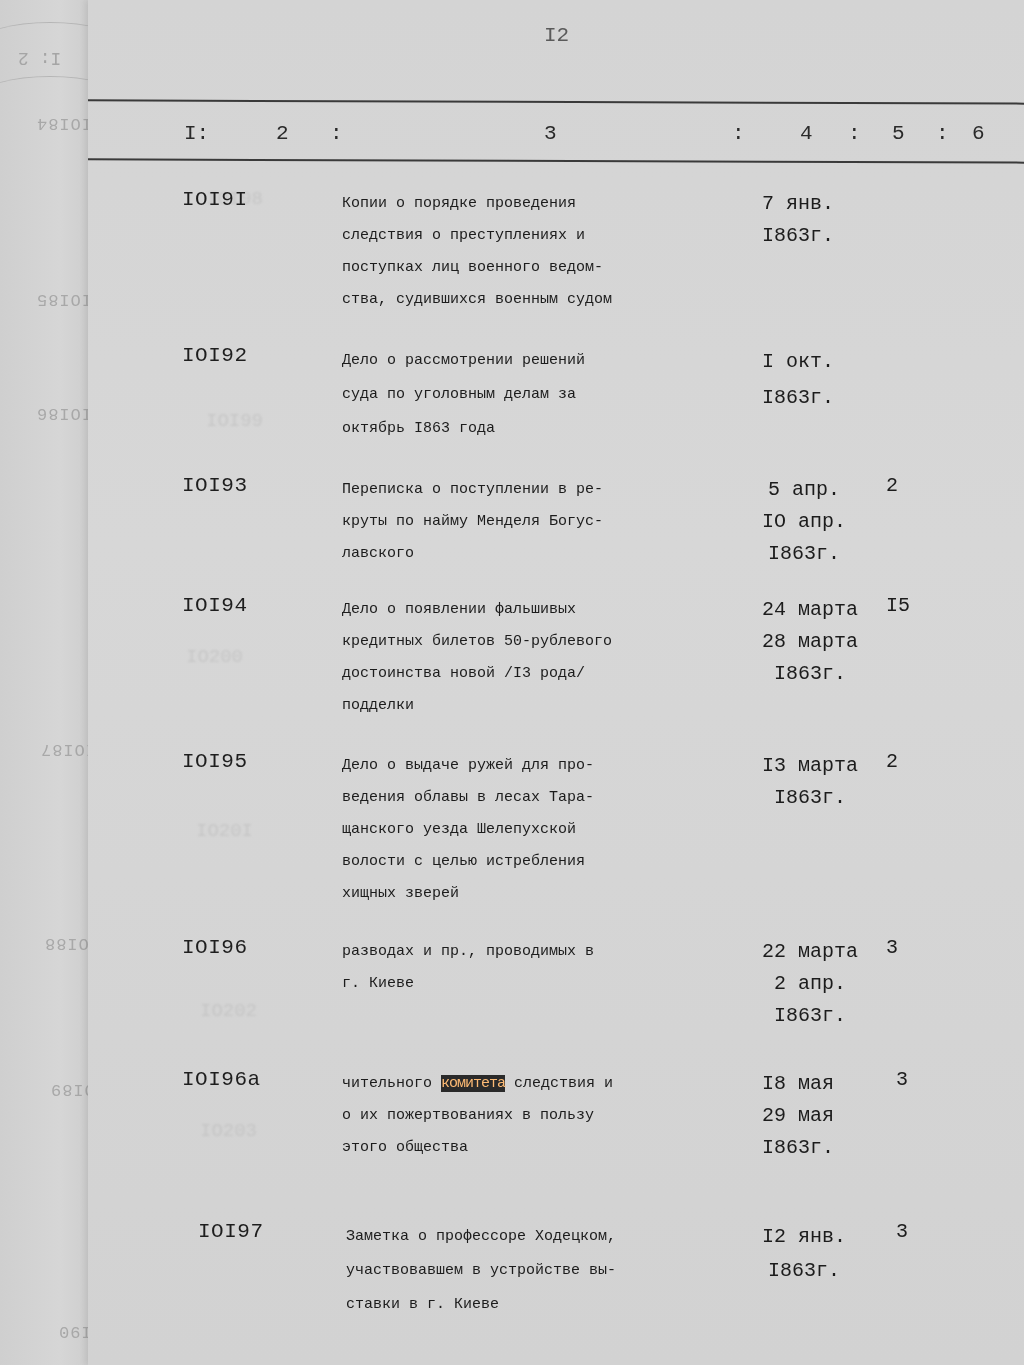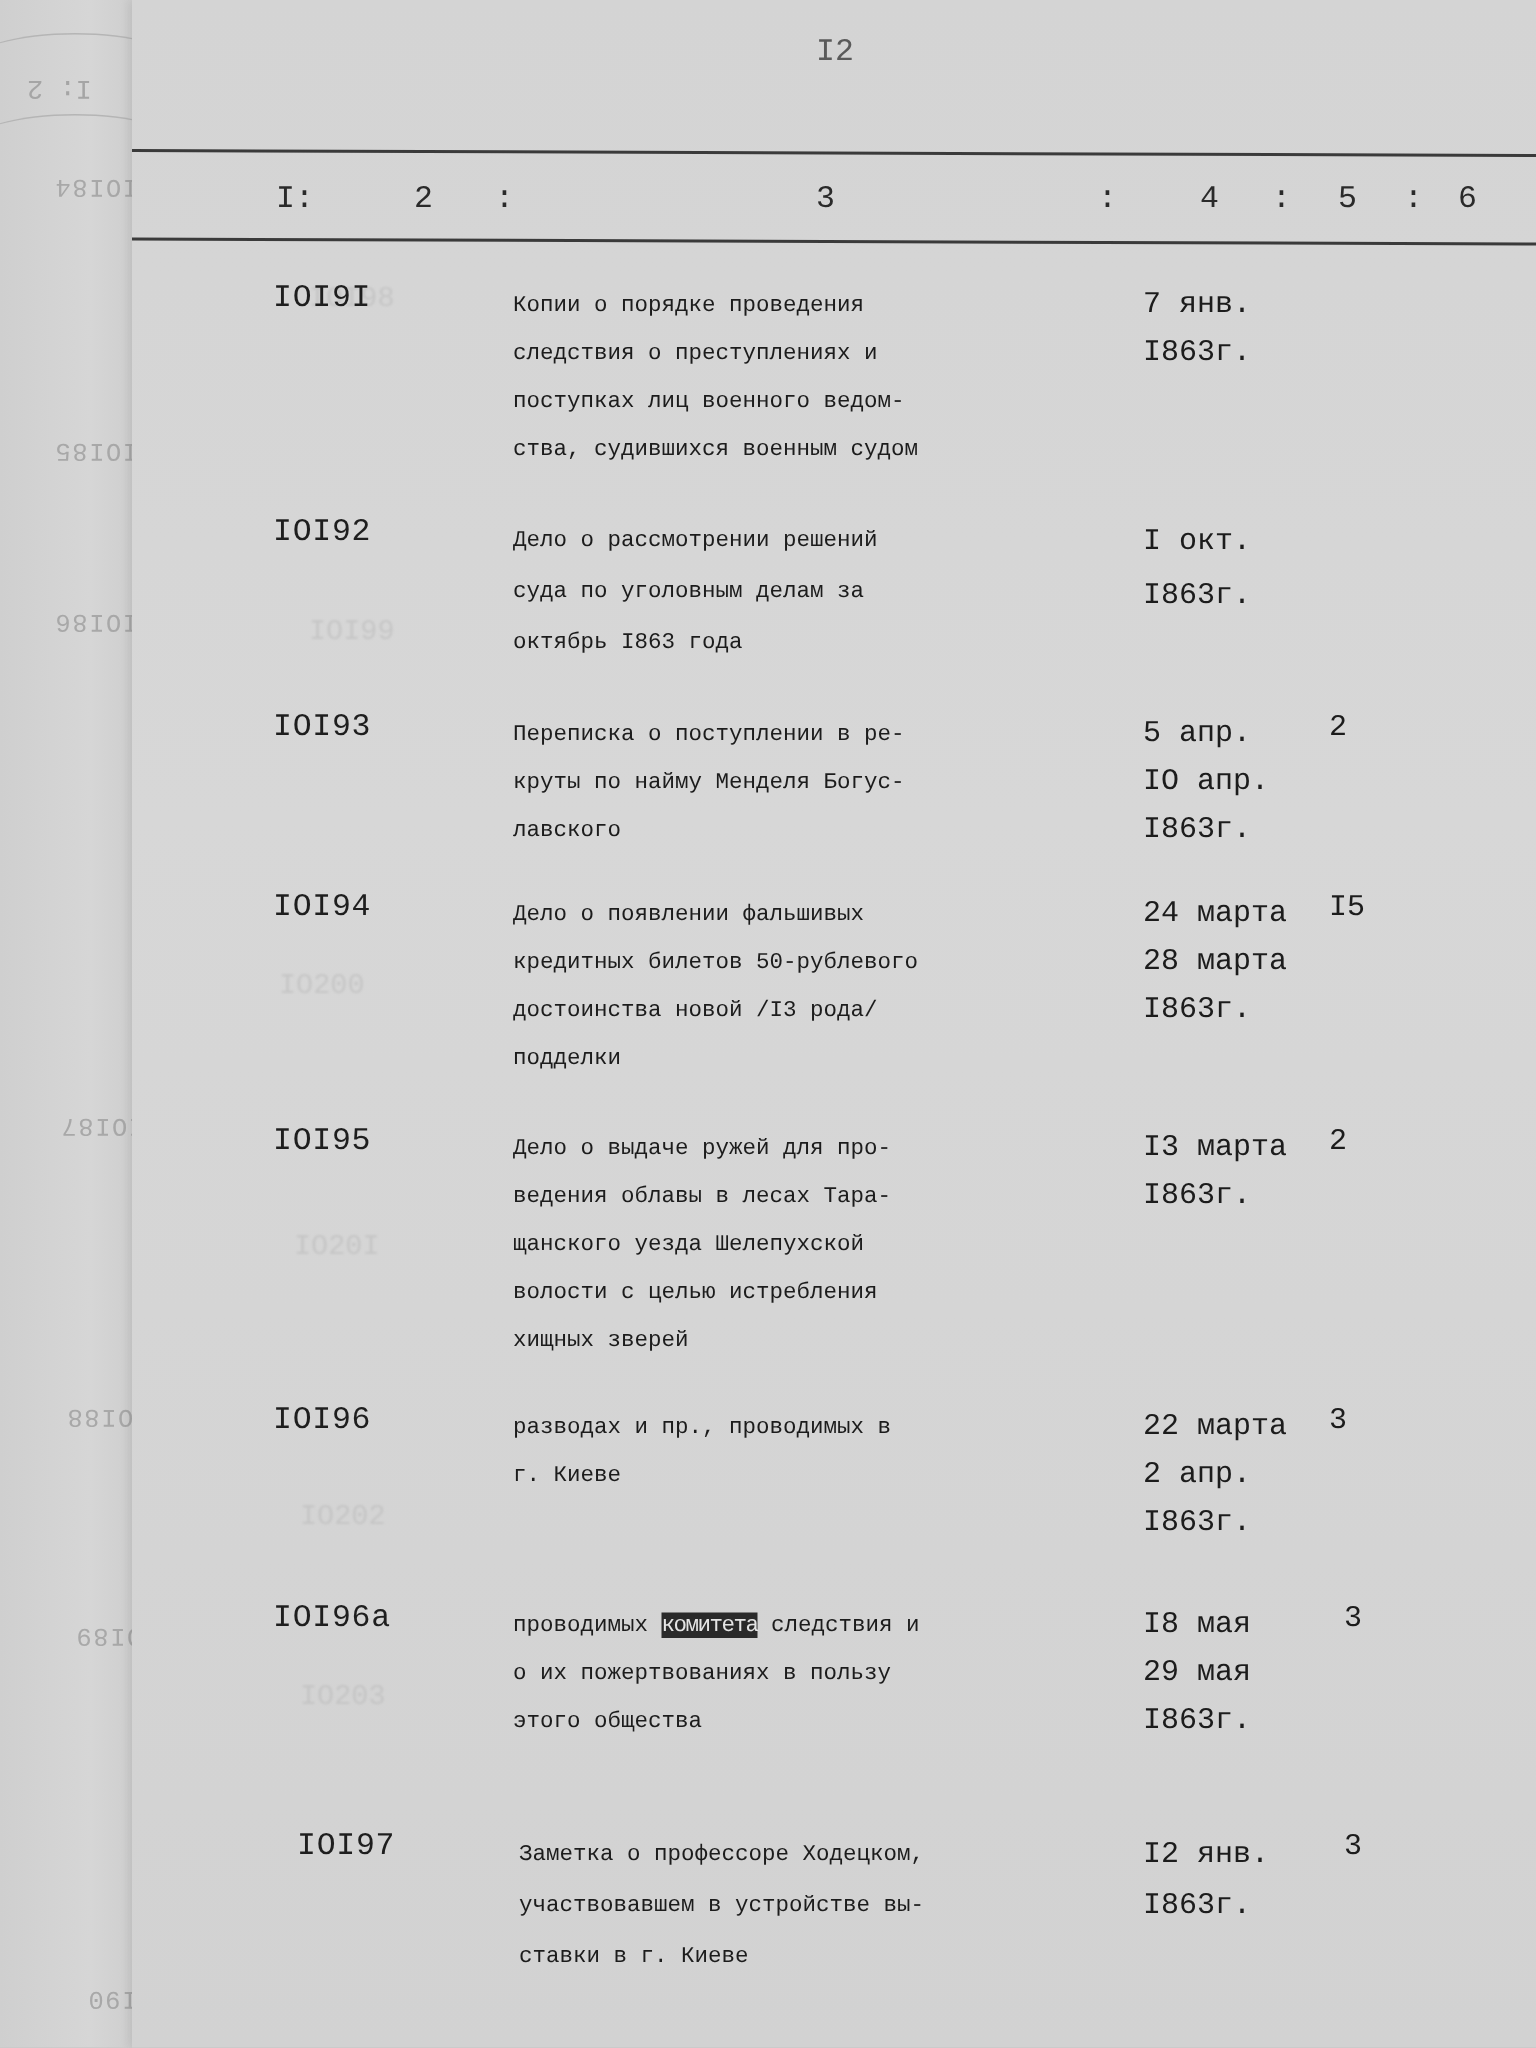--- a/index.html
+++ b/index.html
@@ -91,31 +91,32 @@
       line-height: 32px;
       color: #1c1c1c;
     }
     .entry .desc div { white-space: nowrap; }
     .entry .dates {
       position: absolute;
       left: 674px; top: 0;
       font-size: 20px;
       line-height: 32px;
       color: #1c1c1c;
+      text-align: center;
     }
     .entry .dates div { white-space: nowrap; }
     .entry .sheets {
       position: absolute;
       left: 798px; top: 0;
       font-size: 20px;
       color: #1c1c1c;
     }
     .strike {
       background: #2a2a2a;
-      color: #e5e5e5;
+      color: #fdba74;
       letter-spacing: -1px;
       margin-top: 48px;
     }
     
     .bleed {
       position: absolute;
       font-size: 19px;
       color: #b9b9b9;
       opacity: 0.55;
       filter: blur(0.8px);
@@ -250,21 +251,21 @@
       <div>22 марта</div>
       <div>2 апр.</div>
       <div>I863г.</div>
     </div>
     <div class="sheets">3</div>
   </div>
 
   <div class="entry" style="top:1068px;">
     <div class="num">IOI96а</div>
     <div class="desc">
-      <div><span>проводимых </span><span class="strike">комитета</span><span> следствия и</span></div>
+      <div><span>чительного </span><span class="strike">комитета</span><span> следствия и</span></div>
       <div>о их пожертвованиях в пользу</div>
       <div>этого общества</div>
     </div>
     <div class="dates">
       <div>I8 мая</div>
       <div>29 мая</div>
       <div>I863г.</div>
     </div>
     <div class="sheets" style="left:808px;">3</div>
   </div>

